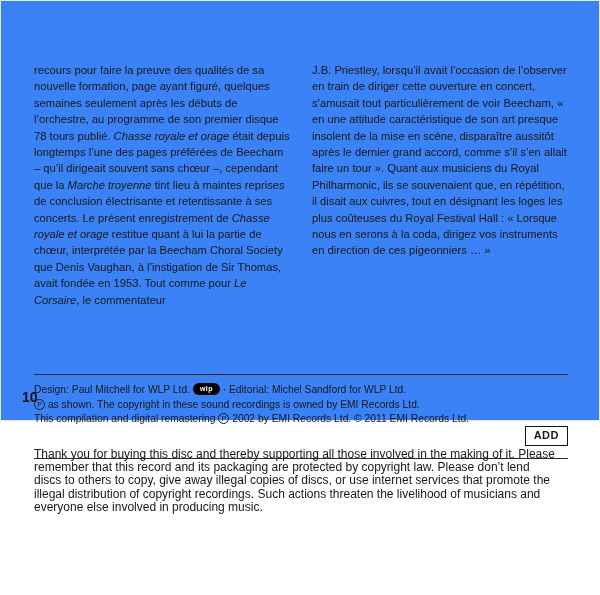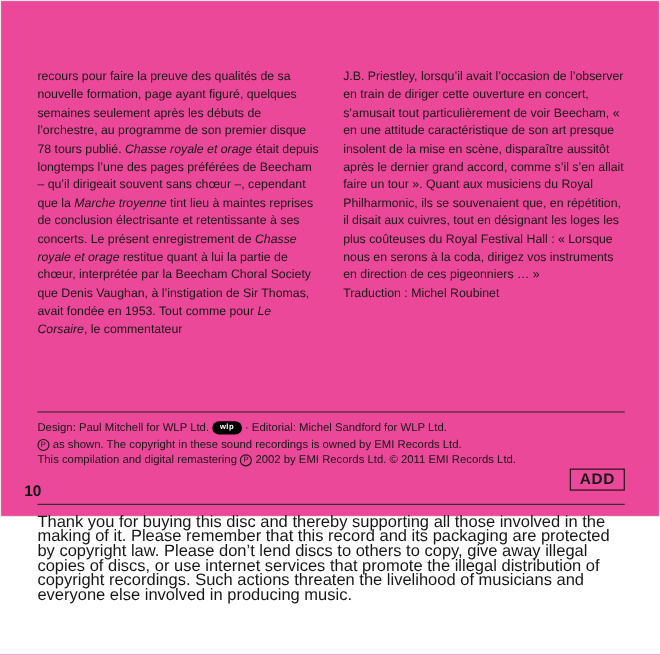--- a/index.html
+++ b/index.html
@@ -10,22 +10,22 @@
     width: 600px;
     height: 595px;
     background: #ffffff;
     font-family: "Liberation Sans", sans-serif;
     color: #1a1a1a;
     overflow: hidden;
   }
   .page {
     position: relative;
     width: 600px;
-    height: 470px;
-    background: #ec4899;
+    height: 421px;
+    background: #3b82f6;
     box-sizing: border-box;
   }
   
   .page::before {
     content: "";
     position: absolute;
     left: 0; top: 0; right: 0; bottom: 0;
     border: 1px solid #e9e9e9;
     pointer-events: none;
   }
@@ -94,41 +94,41 @@
     text-align: center;
     font-size: 7px;
     vertical-align: 1px;
   }
   .add-box {
     position: absolute;
     right: 0px;
     top: 43px;
     border: 1.5px solid #111;
     padding: 1px 8px 2px 8px;
-    font-size: 14px;
+    font-size: 11px;
     font-weight: bold;
     letter-spacing: 0.5px;
   }
 
   .rule {
     position: absolute;
     left: 34px;
     width: 534px;
     height: 1px;
     background: #2a2a2a;
   }
   .rule-top { top: 374px; }
   .rule-mid { top: 458px; }
 
   .legal {
     position: absolute;
     left: 34px;
-    top: 468px;
+    top: 448px;
     width: 524px;
-    font-size: 15px;
+    font-size: 12px;
     line-height: 13.2px;
     color: #171717;
   }
   .legal p { margin: 0; }
   .legal p + p { margin-top: 11px; }
 
   .folio {
     position: absolute;
     left: 22px;
     bottom: 16px;
@@ -145,21 +145,20 @@
   <div class="columns">
 
     <div class="col">
       <p>
         <span>recours pour faire la preuve des qualités de sa nouvelle formation, page ayant figuré, quelques semaines seulement après les débuts de l’orchestre, au programme de son premier disque 78 tours publié. </span><span class="it">Chasse royale et orage</span><span> était depuis longtemps l’une des pages préférées de Beecham – qu’il dirigeait souvent sans chœur –, cependant que la </span><span class="it">Marche troyenne</span><span> tint lieu à maintes reprises de conclusion électrisante et retentissante à ses concerts. Le présent enregistrement de </span><span class="it">Chasse royale et orage</span><span> restitue quant à lui la partie de chœur, interprétée par la Beecham Choral Society que Denis Vaughan, à l’instigation de Sir Thomas, avait fondée en 1953. Tout comme pour </span><span class="it">Le Corsaire</span><span>, le commentateur</span>
       </p>
     </div>
 
     <div class="col">
       <p>J.B. Priestley, lorsqu’il avait l’occasion de l’observer en train de diriger cette ouverture en concert, s’amusait tout particulièrement de voir Beecham, « en une attitude caractéristique de son art presque insolent de la mise en scène, disparaître aussitôt après le dernier grand accord, comme s’il s’en allait faire un tour ». Quant aux musiciens du Royal Philharmonic, ils se souvenaient que, en répétition, il disait aux cuivres, tout en désignant les loges les plus coûteuses du Royal Festival Hall : « Lorsque nous en serons à la coda, dirigez vos instruments en direction de ces pigeonniers … »</p>
-      <p class="trad">Traduction : Michel Roubinet</p>
     </div>
 
   </div>
 
   <div class="rule rule-top"></div>
 
   <div class="credits">
     <div class="line">
       <span>Design: Paul Mitchell for WLP Ltd.</span>
       <span class="wlp-badge">wlp</span>

